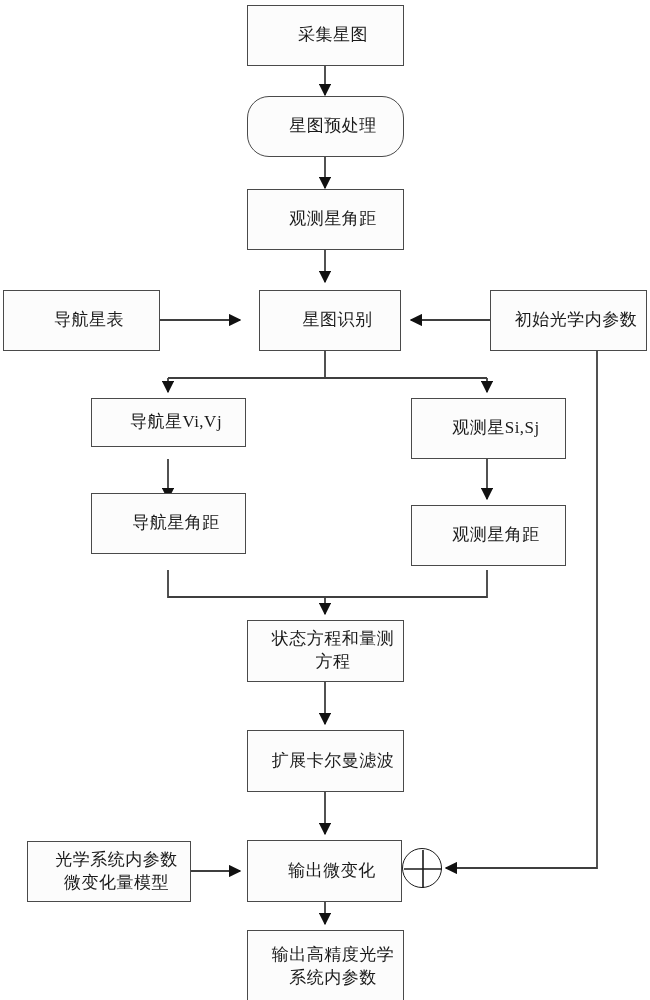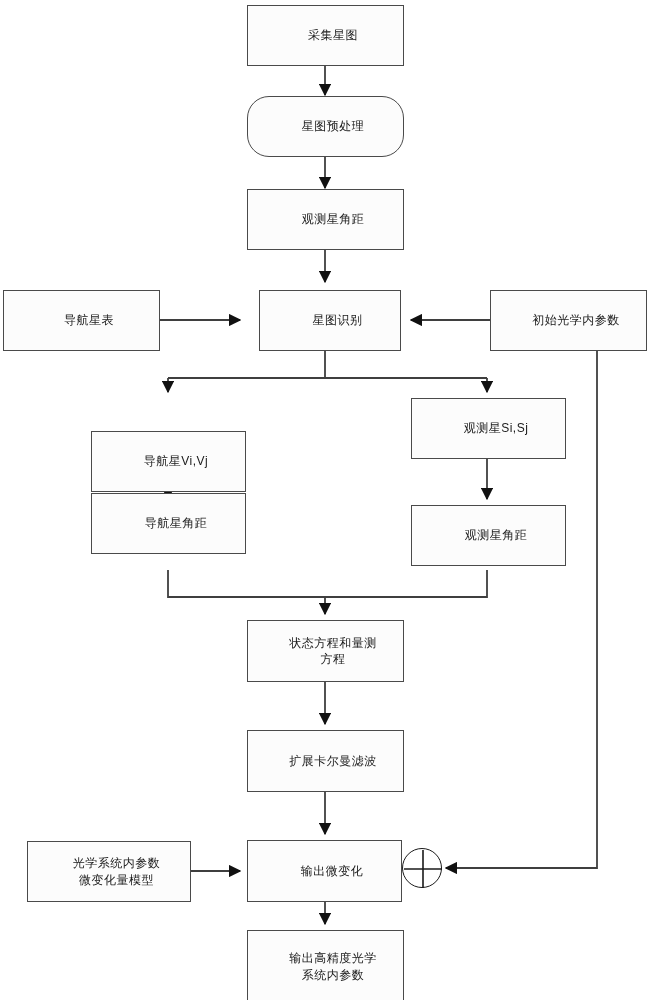--- a/index.html
+++ b/index.html
@@ -29,25 +29,25 @@
   .node {
     position: absolute;
     box-sizing: border-box;
     border: 1.4px solid #4a4a4a;
     background: #fcfcfc;
     display: flex;
     align-items: center;
     justify-content: center;
     text-align: center;
     color: #1a1a1a;
-    font-size: 12px;
+    font-size: 17px;
     line-height: 1.35;
     letter-spacing: 0.5px;
     white-space: pre-line;
-    font-family: Liberation Sans, sans-serif;
+    font-family: Liberation Serif, serif;
     padding-left: 15px;
   }
   .node .label {
     display: block;
     padding: 0 4px;
     white-space: pre-line;
   }
   .sum-node {
     position: absolute;
     box-sizing: border-box;
@@ -119,21 +119,21 @@
   </div>
 
   <div class="node" style="left:490px; top:290px; width:157px; height:61px;">
     <span class="label">初始光学内参数</span>
   </div>
 
   <div class="node" style="left:3px; top:290px; width:157px; height:61px;">
     <span class="label">导航星表</span>
   </div>
 
-  <div class="node" style="left:91px; top:398px; width:155px; height:61px;margin-top:33px;">
+  <div class="node" style="left:91px; top:398px; width:155px; height:49px;">
     <span class="label">导航星Vi,Vj</span>
   </div>
 
   <div class="node" style="left:411px; top:398px; width:155px; height:61px;">
     <span class="label">观测星Si,Sj</span>
   </div>
 
   <div class="node" style="left:91px; top:493px; width:155px; height:61px;">
     <span class="label">导航星角距</span>
   </div>

